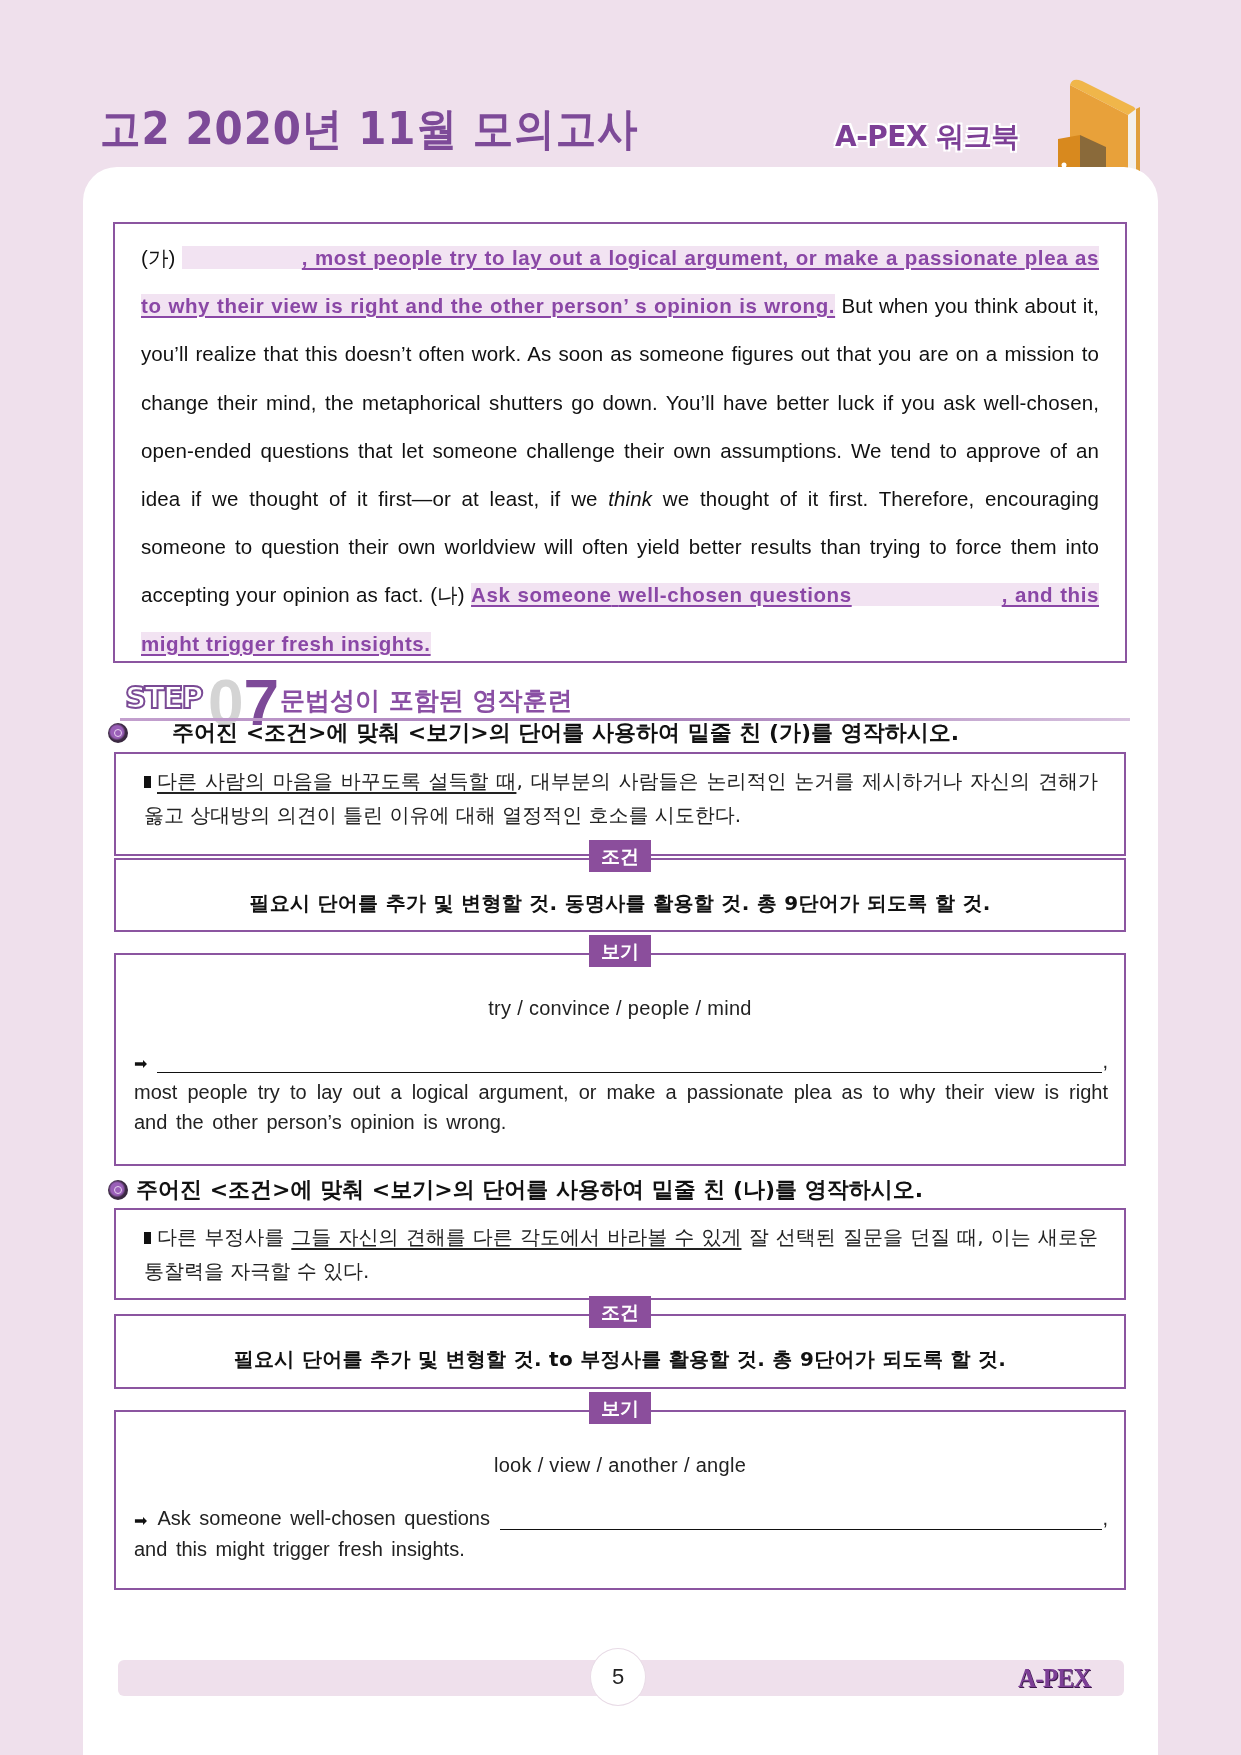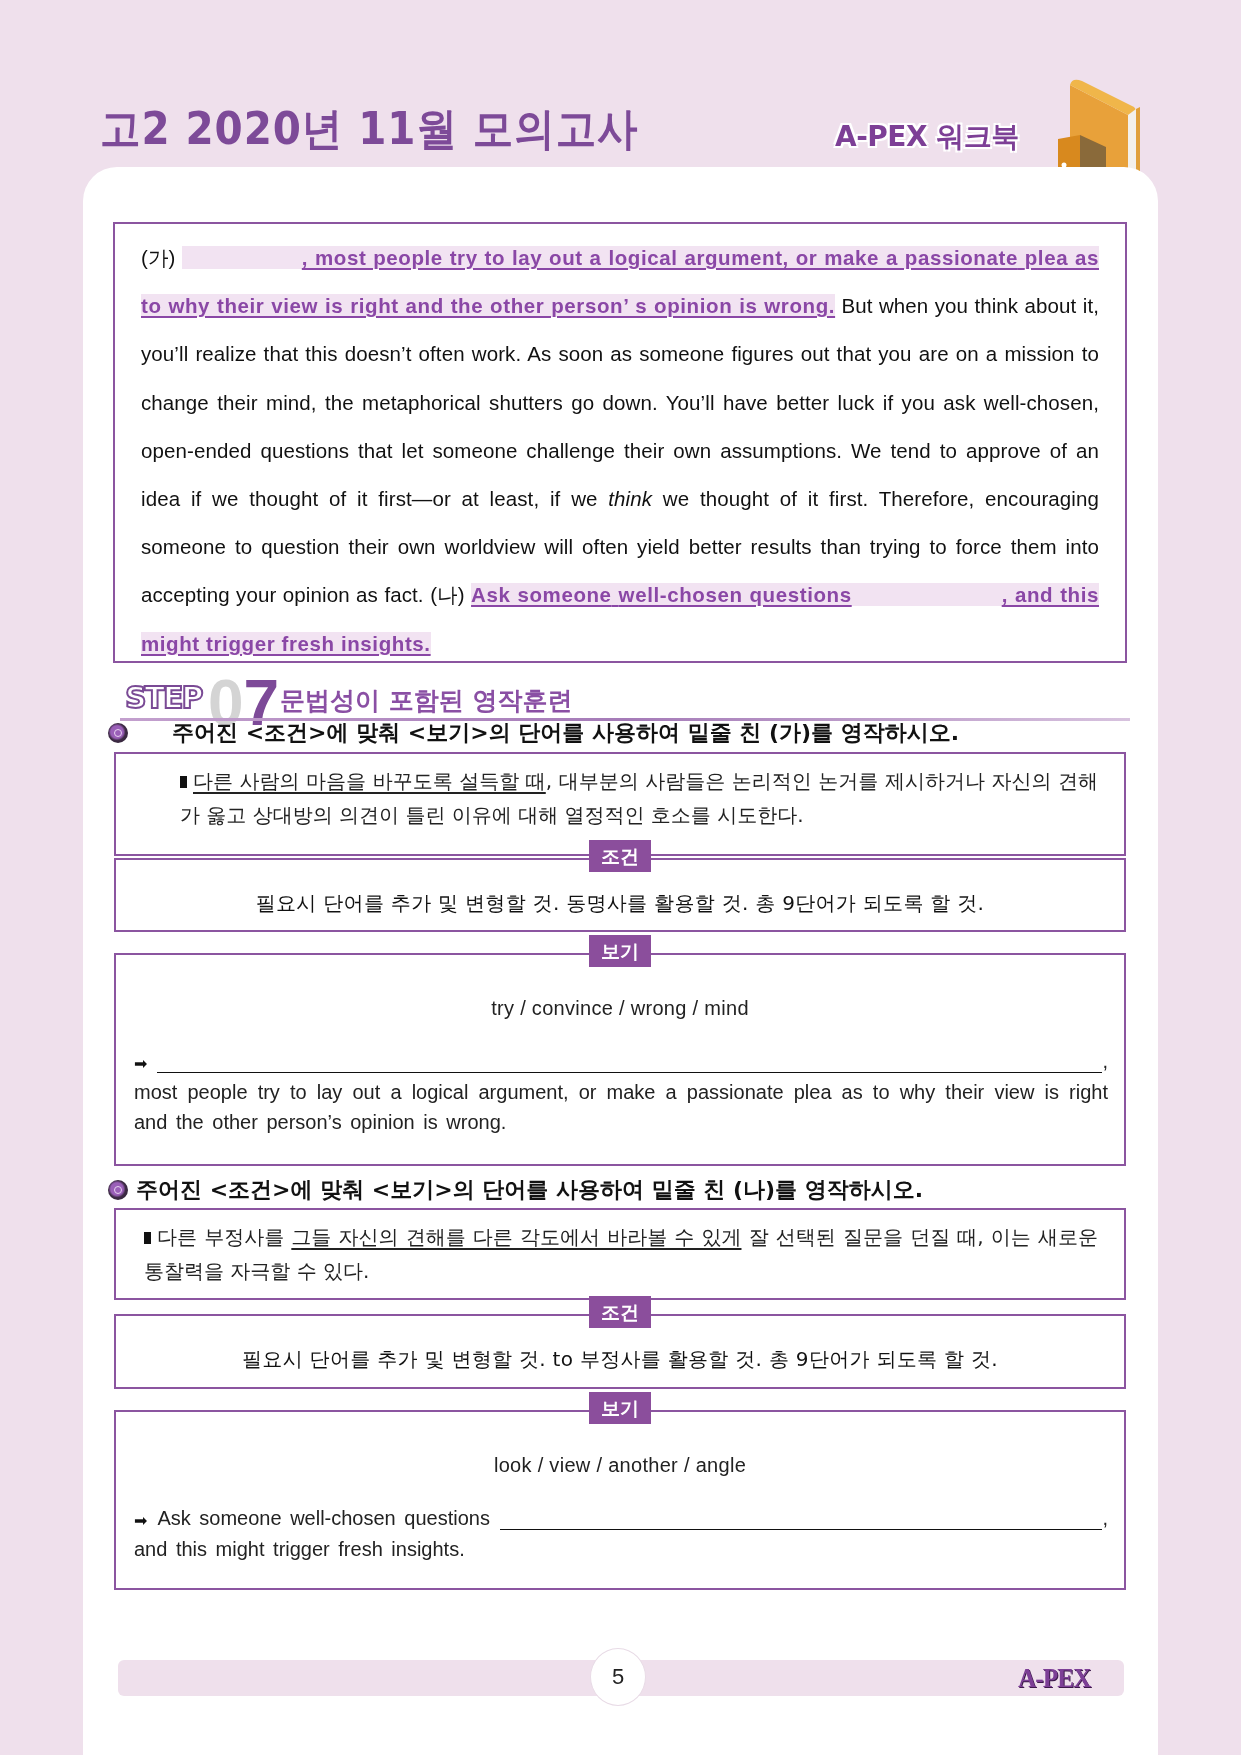--- a/index.html
+++ b/index.html
@@ -88,21 +88,21 @@
     color: #222; text-align: justify;
   }
   .bullet-sq { display: inline-block; width: 7px; height: 12px; background: #111; margin-right: 6px; vertical-align: 0px; }
   .ul { text-decoration: underline; text-underline-offset: 4px; }
   .tag {
     position: absolute; left: 50%; transform: translateX(-50%);
     background: #8b4e9c; color: #fff; font-weight: bold; font-size: 19px;
     padding: 3px 12px; line-height: 26px; top: -20px;
   }
   .cond-text {
-    text-align: center; font-weight: normal; font-size: 20px; color: #111;
+    text-align: center; font-weight: bold; font-size: 20px; color: #111;
     padding-top: 30px; letter-spacing: 0.3px;
   }
   .words {
     text-align: center; font-size: 20px; font-family: "Liberation Sans", sans-serif;
     color: #222; padding-top: 42px; letter-spacing: 0.3px;
   }
   .answer-line {
     display: flex; align-items: flex-end; font-family: "Liberation Sans", sans-serif;
     font-size: 20px; color: #222; padding: 0 16px 0 18px;
   }
@@ -159,32 +159,32 @@
   <span class="step-word">STEP</span>
   <span class="step-num"><span class="zero">0</span><span>7</span></span>
   <span class="step-title">문법성이 포함된 영작훈련</span>
   <div class="step-rule"></div>
 </div>
 
 <div class="question" style="top:718px;gap:44px;">
   <span class="q-icon"></span>
   <span>주어진 &lt;조건&gt;에 맞춰 &lt;보기&gt;의 단어를 사용하여 밑줄 친 (가)를 영작하시오.</span>
 </div>
-<div class="box" style="top:752px;height:104px;padding-left:36px;">
+<div class="box" style="top:752px;height:104px;">
   <div class="korean-text">
     <span class="bullet-sq"></span><span class="ul">다른 사람의 마음을 바꾸도록 설득할 때</span><span>, 대부분의 사람들은 논리적인 논거를 제시하거나 자신의 견해가 옳고 상대방의 의견이 틀린 이유에 대해 열정적인 호소를 시도한다.</span>
   </div>
 </div>
 <div class="box" style="top:858px;height:74px;">
   <span class="tag">조건</span>
   <div class="cond-text">필요시 단어를 추가 및 변형할 것. 동명사를 활용할 것. 총 9단어가 되도록 할 것.</div>
 </div>
 <div class="box" style="top:953px;height:213px;">
   <span class="tag">보기</span>
-  <div class="words">try  /  convince  /  wrong  /  mind</div>
+  <div class="words">try  /  convince  /  people  /  mind</div>
   <div class="answer-line" style="margin-top:30px;">
     <span class="arrow-icon">➡</span>
     <span class="line-fill"></span>
     <span>,</span>
   </div>
   <div class="after-text">most people try to lay out a logical argument, or make a passionate plea as to why their view is right and the other person’s opinion is wrong.</div>
 </div>
 
 <div class="question" style="top:1175px;">
   <span class="q-icon"></span>

